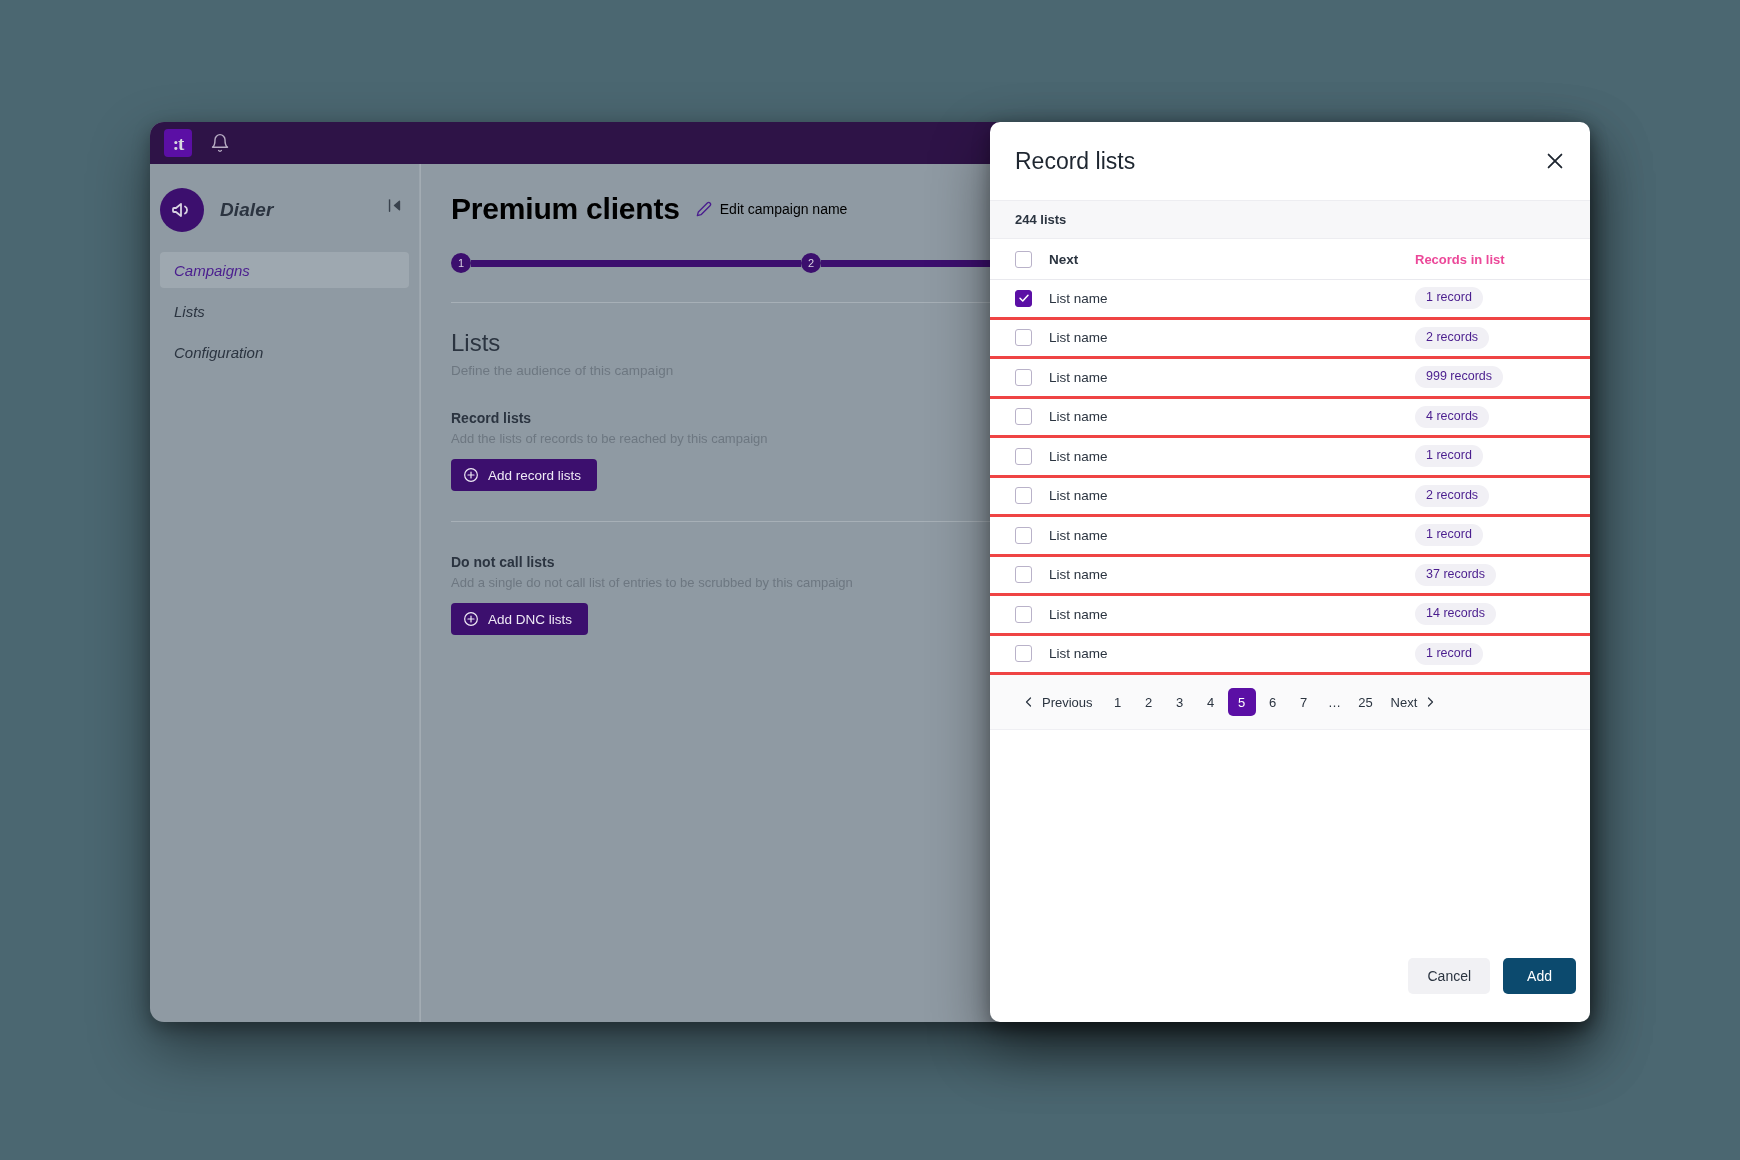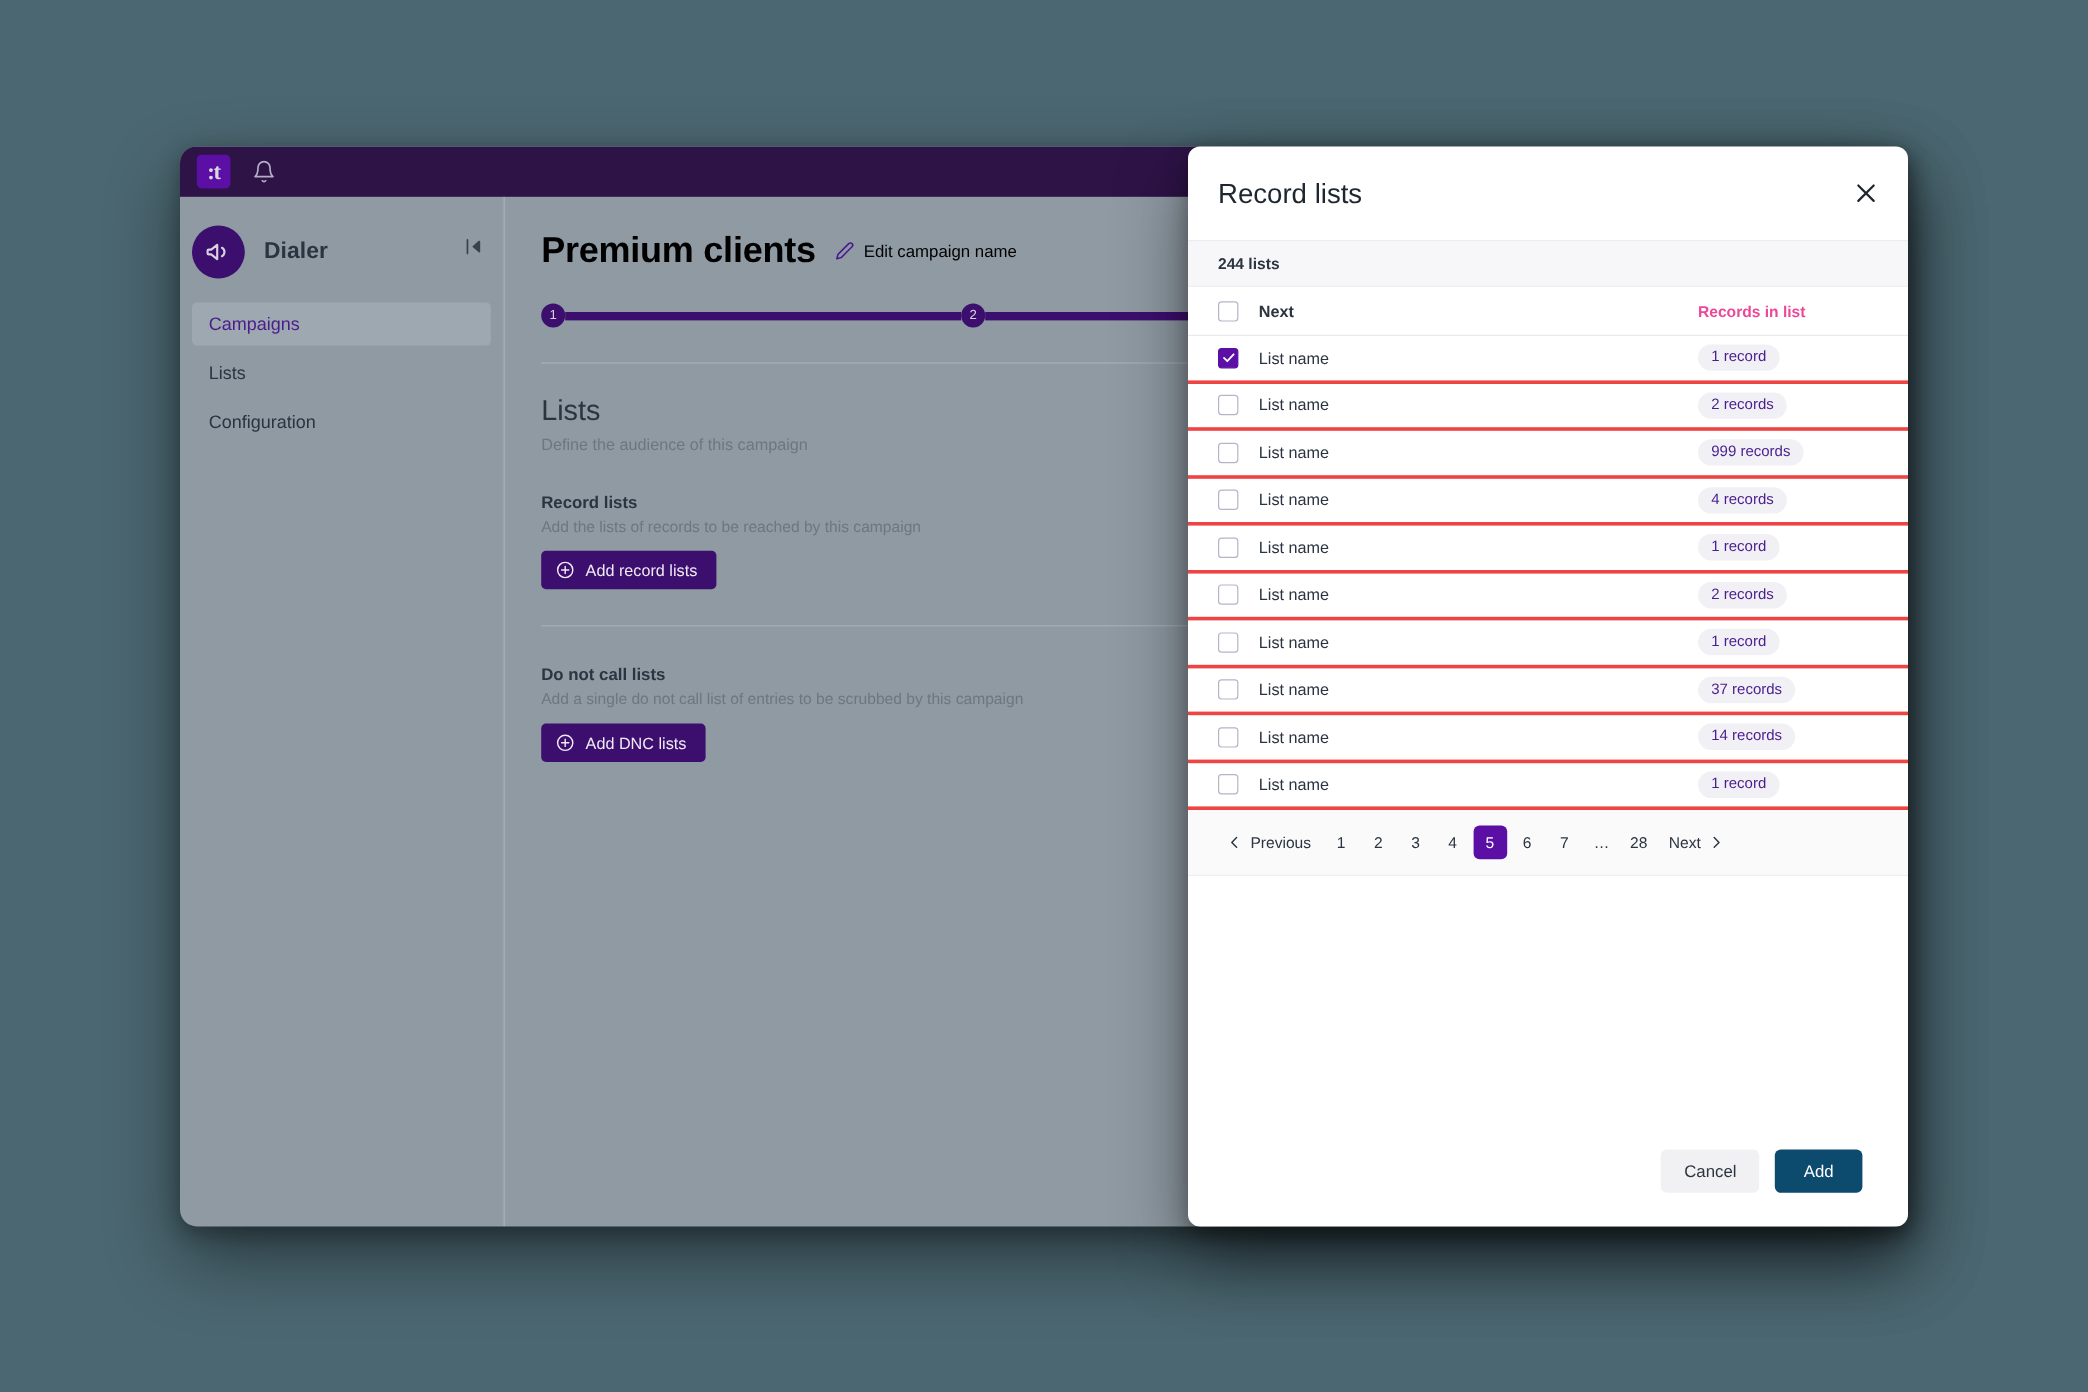--- a/index.html
+++ b/index.html
@@ -56,20 +56,21 @@
 
   
   .app-body { display: flex; height: calc(100% - 42px); }
 
   
   .sidebar {
     width: 270px;
     position: relative;
     padding: 18px 0 0 0;
     border-right: 1px solid rgba(255,255,255,0.12);
+    font-style: italic;
   }
   .side-head {
     display: flex;
     align-items: center;
     gap: 16px;
     padding: 0 14px 0 10px;
     height: 56px;
   }
   .avatar-circle {
     width: 44px; height: 44px;
@@ -278,21 +279,21 @@
   .pg.word { gap: 7px; padding: 0 8px; }
   .pg.dots { color: #2b3440; cursor: default; }
   .chev { width: 12px; height: 12px; }
 
   .modal-spacer { flex: 1 1 auto; }
 
   .modal-foot {
     height: 92px;
     display: flex; align-items: center; justify-content: flex-end;
     gap: 13px;
-    padding: 0 38px;
+    padding: 0 14px;
     flex: 0 0 auto;
   }
   .btn {
     height: 36px;
     border-radius: 5px;
     border: none;
     font-size: 14px;
     font-family: "Liberation Sans", sans-serif;
     cursor: pointer;
     padding: 0 19px;
@@ -498,21 +499,21 @@
       <span>Previous</span>
     </span>
     <span class="pg">1</span>
     <span class="pg">2</span>
     <span class="pg">3</span>
     <span class="pg">4</span>
     <span class="pg current">5</span>
     <span class="pg">6</span>
     <span class="pg">7</span>
     <span class="pg dots">…</span>
-    <span class="pg">28</span>
+    <span class="pg">25</span>
     <span class="pg word">
       <span>Next</span>
       <svg class="chev" viewBox="0 0 24 24" fill="none" stroke="#2b3440" stroke-width="2.4" stroke-linecap="round" stroke-linejoin="round">
           <path d="M9 4l8 8-8 8"></path>
         </svg>
     </span>
   </div>
 
   <div class="modal-spacer"></div>
 

